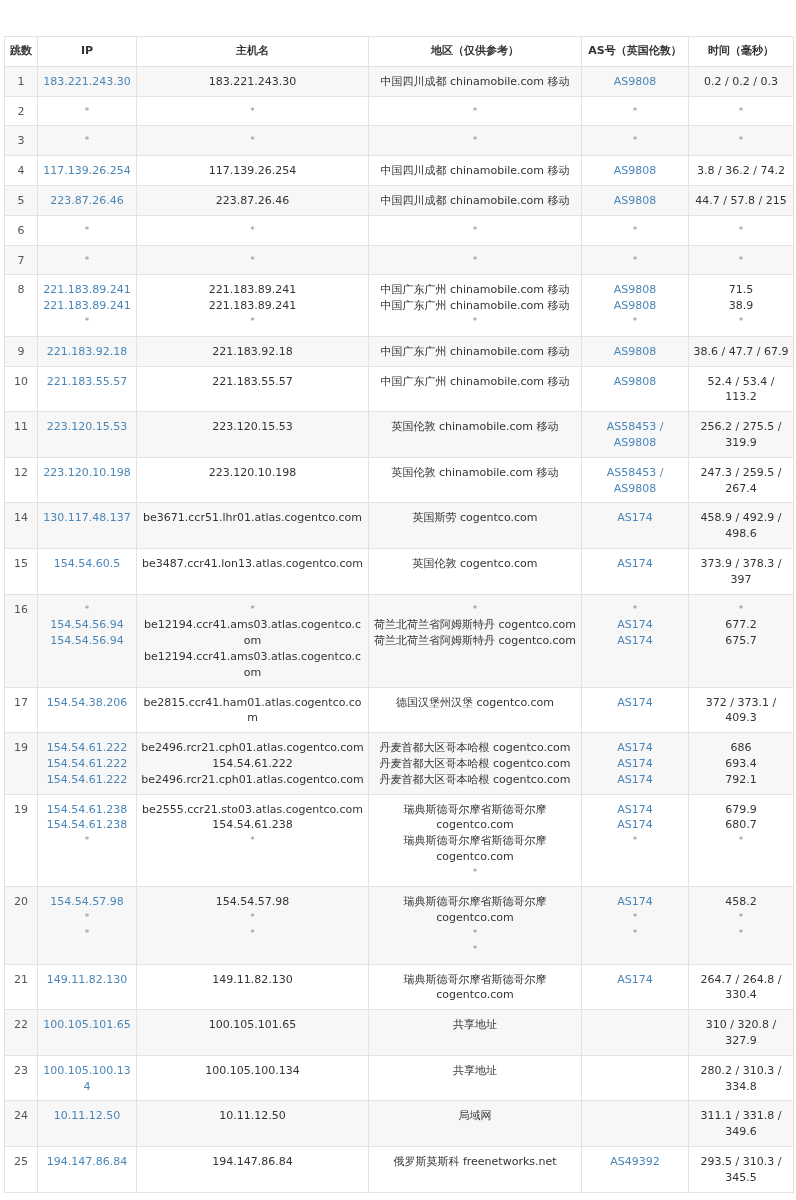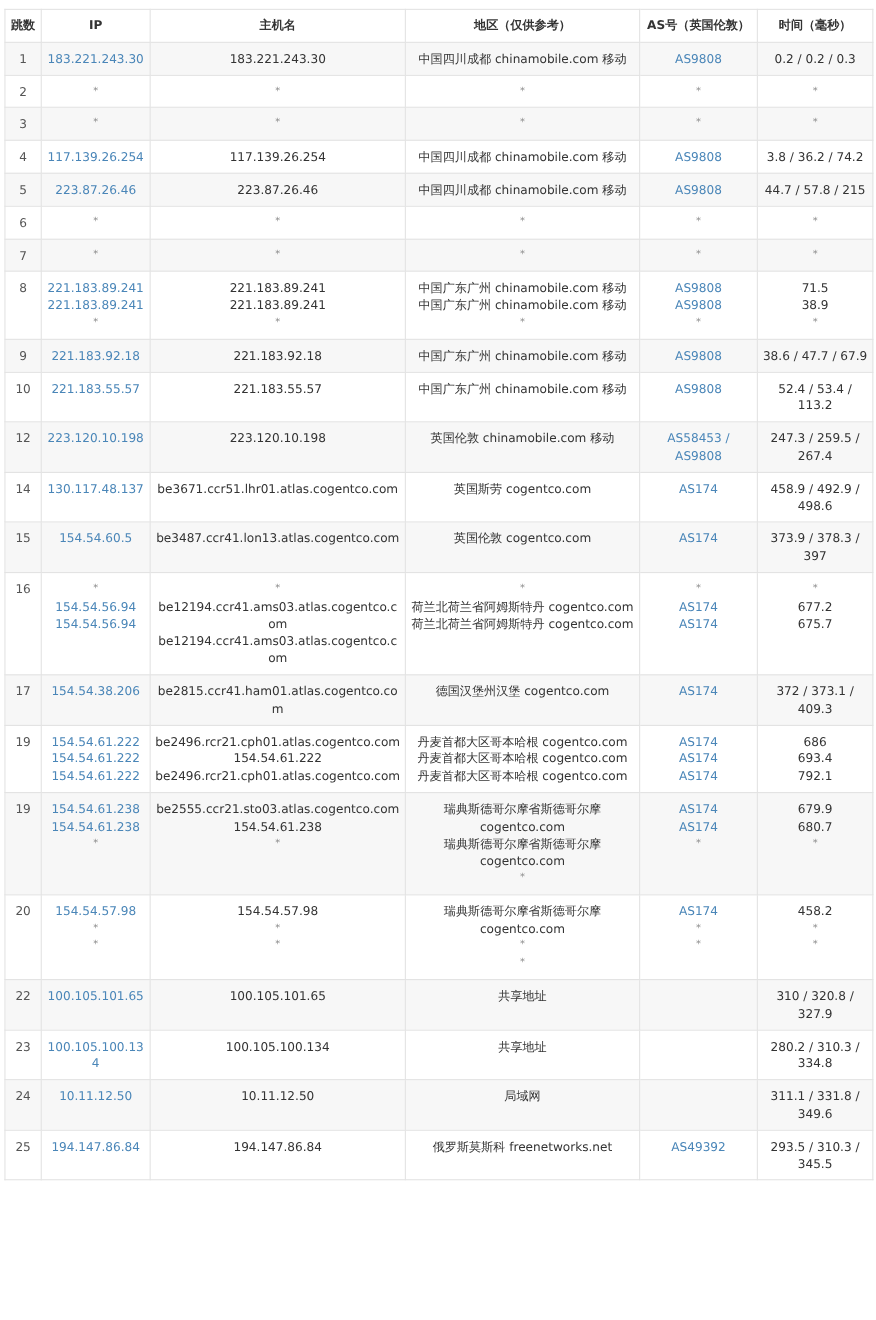--- a/index.html
+++ b/index.html
@@ -18,20 +18,21 @@
   .wrap {
     position: absolute;
     left: 4px;
     top: 8px;
     width: 789px;
   }
   table.trace {
     border-collapse: collapse;
     width: 789px;
     table-layout: fixed;
+    margin-top: 28px;
   }
   table.trace th, table.trace td {
     border: 1px solid #e3e3e3;
     text-align: center;
     vertical-align: top;
     padding: 7px 4px 6px 4px;
     line-height: 15.8px;
     word-wrap: break-word;
   }
   table.trace th {
@@ -265,20 +266,38 @@
             <span class="ln">中国广东广州 chinamobile.com 移动</span>
           </td>
           <td>
             <span class="ln link">AS9808</span>
           </td>
           <td>
             <span class="ln">52.4 / 53.4 / 113.2</span>
           </td>
         </tr>
         <tr>
+          <td class="hop">11</td>
+          <td>
+            <span class="ln link">223.120.15.53</span>
+          </td>
+          <td>
+            <span class="ln">223.120.15.53</span>
+          </td>
+          <td>
+            <span class="ln">英国伦敦 chinamobile.com 移动</span>
+          </td>
+          <td>
+            <span class="ln link">AS58453 / AS9808</span>
+          </td>
+          <td>
+            <span class="ln">256.2 / 275.5 / 319.9</span>
+          </td>
+        </tr>
+        <tr>
           <td class="hop">12</td>
           <td>
             <span class="ln link">223.120.10.198</span>
           </td>
           <td>
             <span class="ln">223.120.10.198</span>
           </td>
           <td>
             <span class="ln">英国伦敦 chinamobile.com 移动</span>
           </td>
@@ -446,20 +465,38 @@
           </td>
           <td>
             <span class="ln link">AS174</span>
             <span class="ln star">*</span>
             <span class="ln star">*</span>
           </td>
           <td>
             <span class="ln">458.2</span>
             <span class="ln star">*</span>
             <span class="ln star">*</span>
+          </td>
+        </tr>
+        <tr>
+          <td class="hop">21</td>
+          <td>
+            <span class="ln link">149.11.82.130</span>
+          </td>
+          <td>
+            <span class="ln">149.11.82.130</span>
+          </td>
+          <td>
+            <span class="ln">瑞典斯德哥尔摩省斯德哥尔摩 cogentco.com</span>
+          </td>
+          <td>
+            <span class="ln link">AS174</span>
+          </td>
+          <td>
+            <span class="ln">264.7 / 264.8 / 330.4</span>
           </td>
         </tr>
         <tr>
           <td class="hop">22</td>
           <td>
             <span class="ln link">100.105.101.65</span>
           </td>
           <td>
             <span class="ln">100.105.101.65</span>
           </td>

